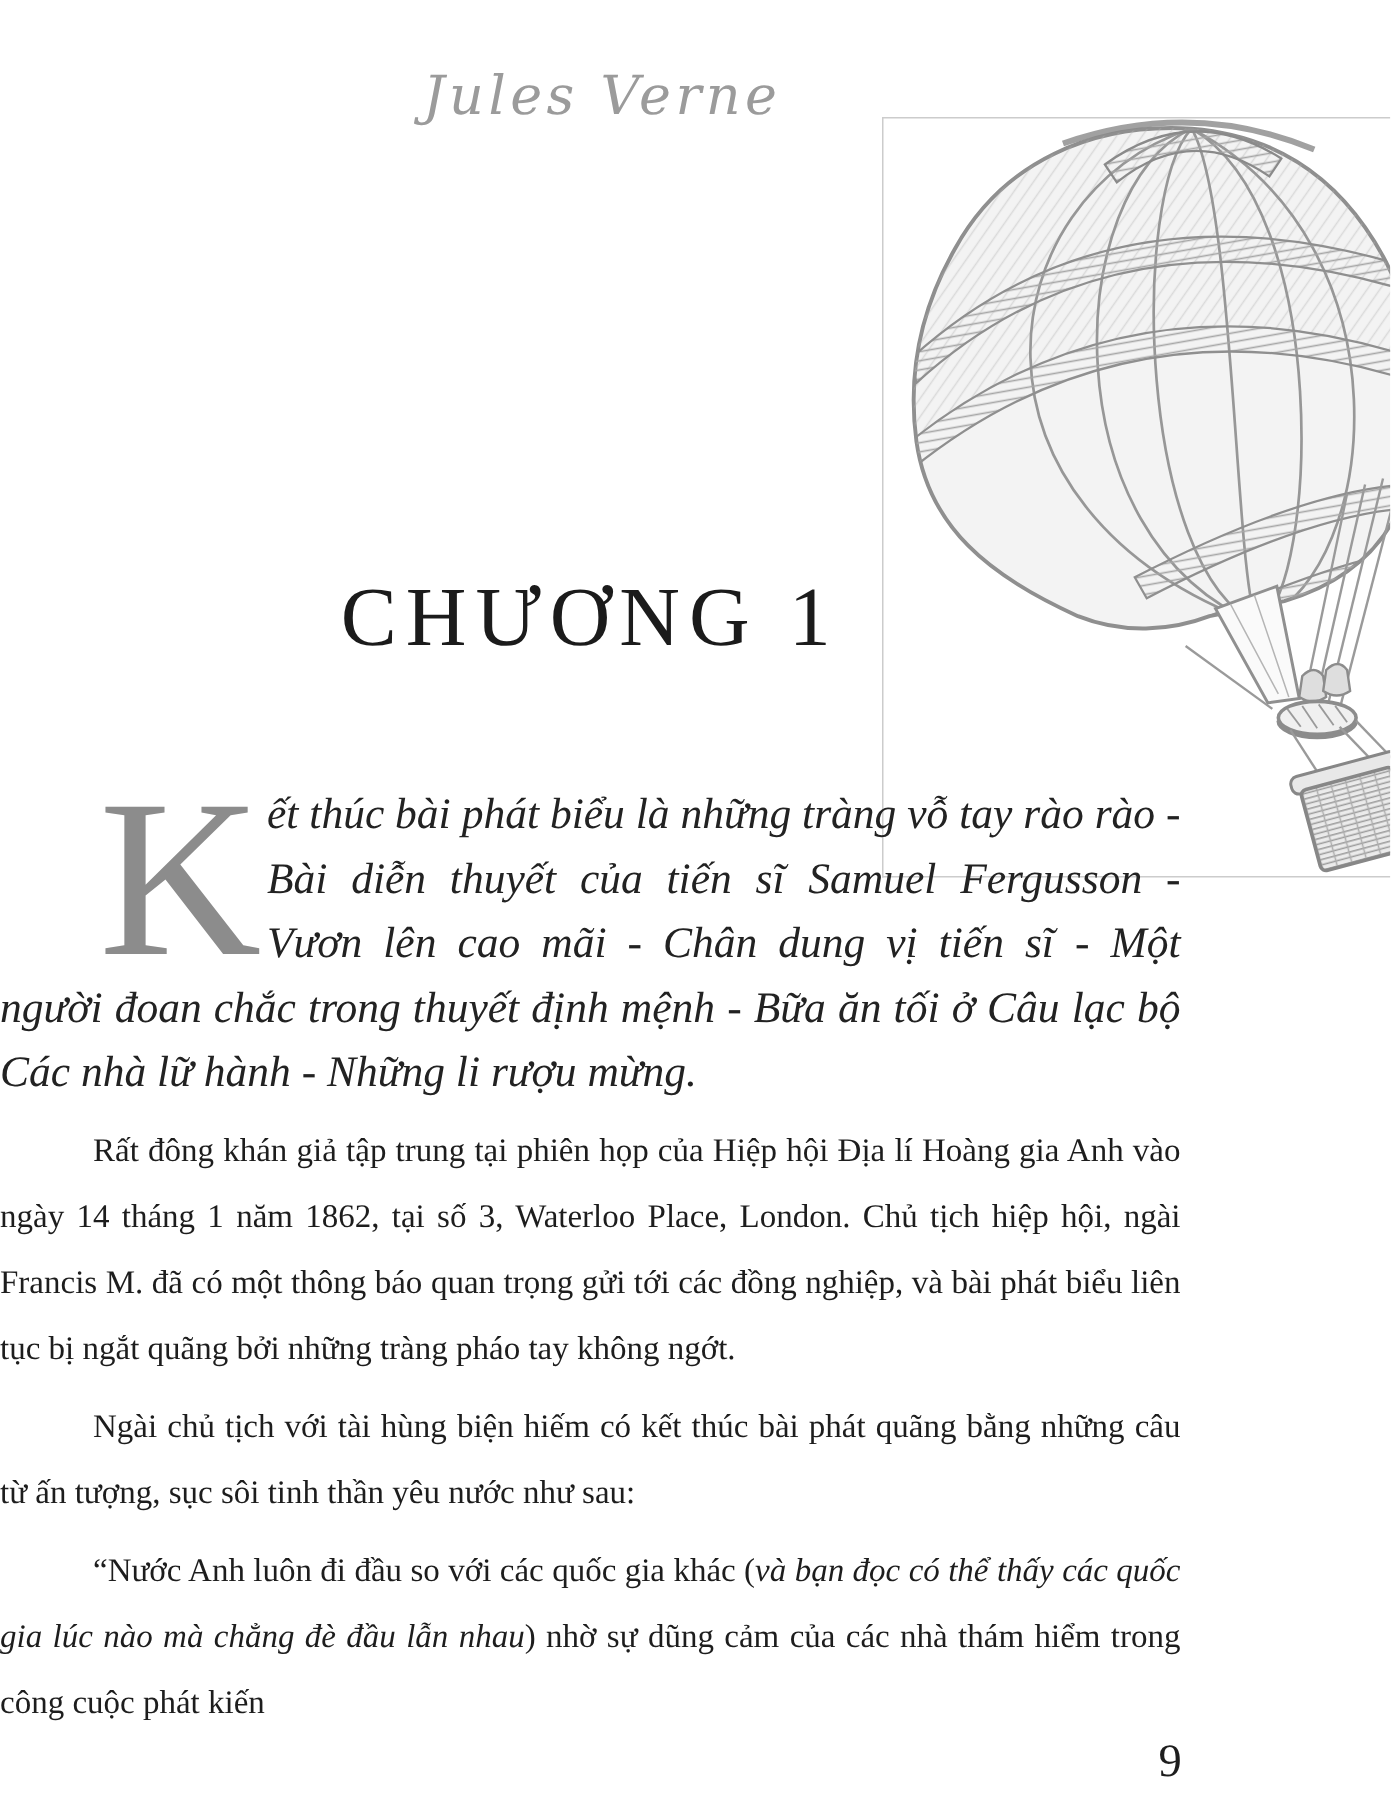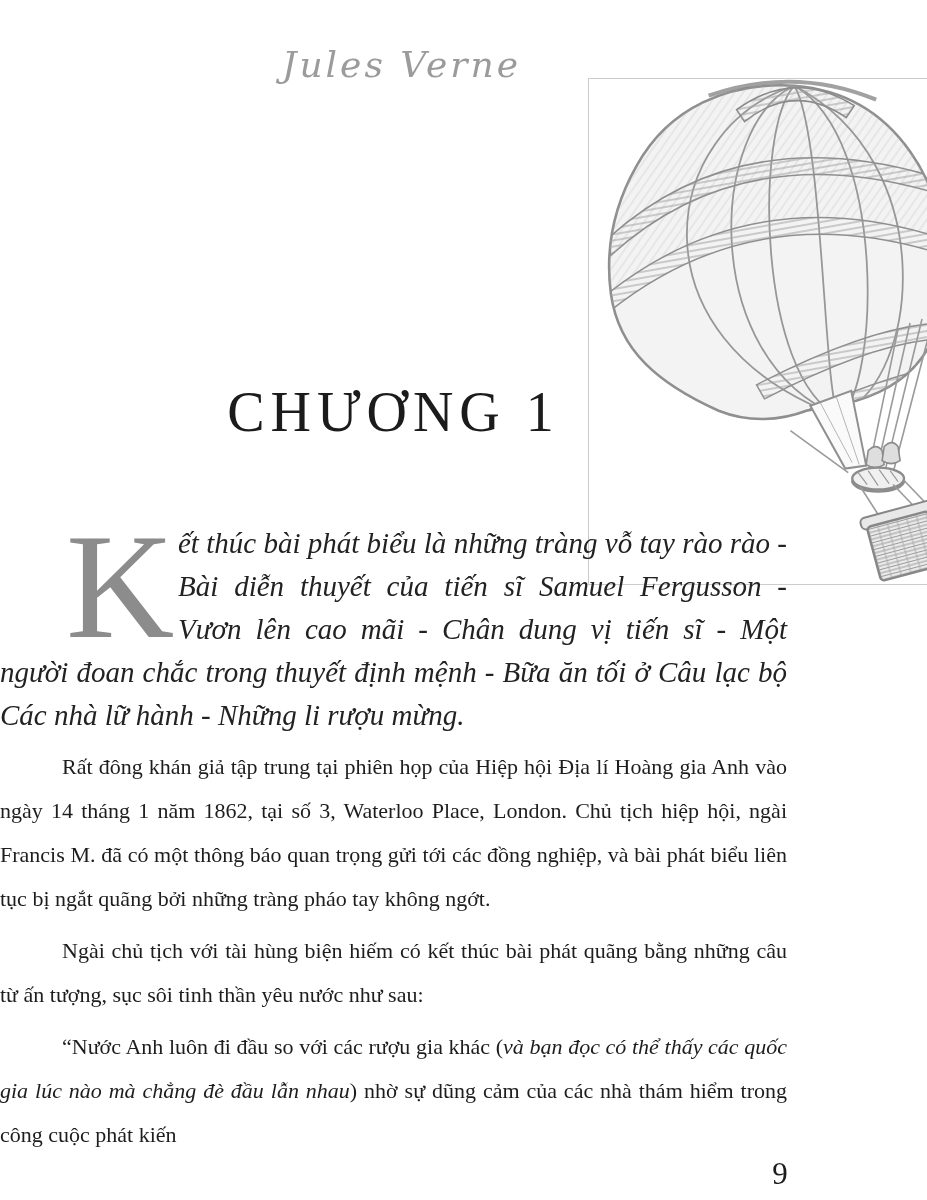--- a/index.html
+++ b/index.html
@@ -139,17 +139,17 @@
 
   <div class="column">
     <h1 class="chapter-title">CHƯƠNG 1</h1>
 
     <p class="intro"><span class="drop-cap">K</span><span>ết thúc bài phát biểu là những tràng vỗ tay rào rào - Bài diễn thuyết của tiến sĩ Samuel Fergusson - Vươn lên cao mãi - Chân dung vị tiến sĩ - Một người đoan chắc trong thuyết định mệnh - Bữa ăn tối ở Câu lạc bộ Các nhà lữ hành - Những li rượu mừng.</span></p>
 
     <p class="body-p">Rất đông khán giả tập trung tại phiên họp của Hiệp hội Địa lí Hoàng gia Anh vào ngày 14 tháng 1 năm 1862, tại số 3, Waterloo Place, London. Chủ tịch hiệp hội, ngài Francis M. đã có một thông báo quan trọng gửi tới các đồng nghiệp, và bài phát biểu liên tục bị ngắt quãng bởi những tràng pháo tay không ngớt.</p>
 
     <p class="body-p">Ngài chủ tịch với tài hùng biện hiếm có kết thúc bài phát quãng bằng những câu từ ấn tượng, sục sôi tinh thần yêu nước như sau:</p>
 
-    <p class="body-p"><span>“Nước Anh luôn đi đầu so với các rượu gia khác (</span><em>và bạn đọc có thể thấy các quốc gia lúc nào mà chẳng đè đầu lẫn nhau</em><span>) nhờ sự dũng cảm của các nhà thám hiểm trong công cuộc phát kiến</span></p>
+    <p class="body-p"><span>“Nước Anh luôn đi đầu so với các quốc gia khác (</span><em>và bạn đọc có thể thấy các quốc gia lúc nào mà chẳng đè đầu lẫn nhau</em><span>) nhờ sự dũng cảm của các nhà thám hiểm trong công cuộc phát kiến</span></p>
   </div>
 
   <div class="page-number">9</div>
 </div>
 
 </body></html>

